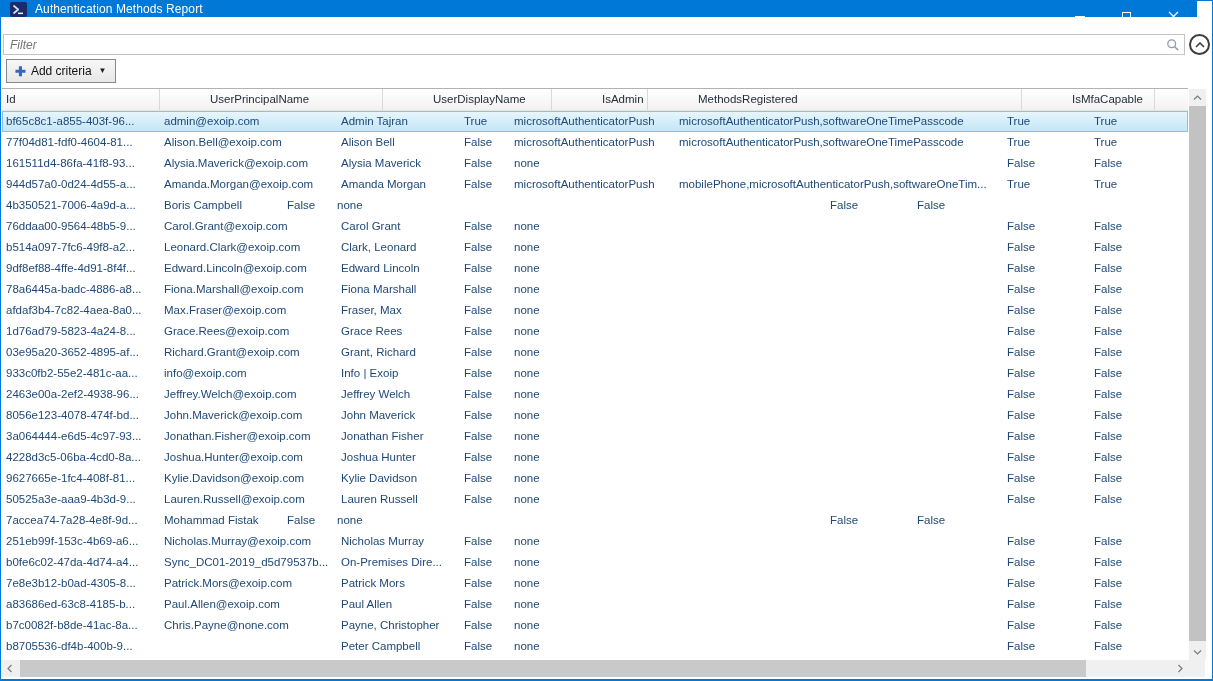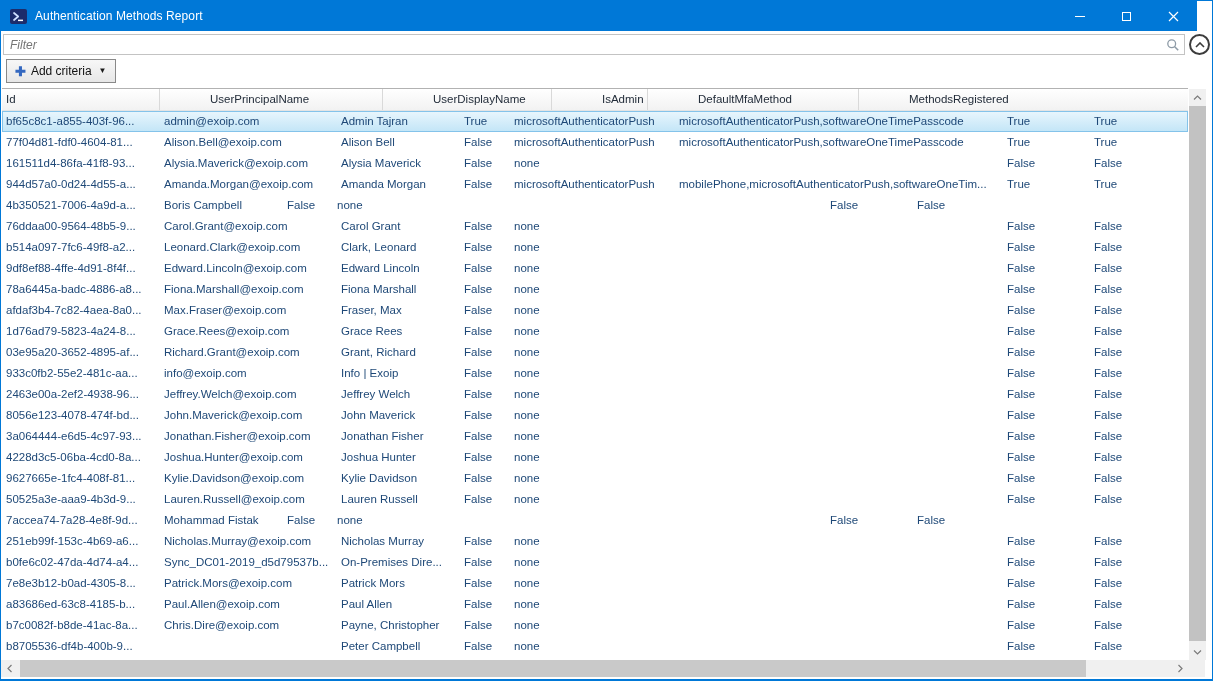--- a/index.html
+++ b/index.html
@@ -2,21 +2,21 @@
 <html><head>
 <meta charset="utf-8">
 <style>
   html,body{margin:0;padding:0;background:#e8e8e8;}
   .window{
     position:relative;width:1213px;height:681px;box-sizing:border-box;
     background:#fff;border:1px solid #0078d7;border-bottom-width:2px;
     font-family:"Liberation Sans",sans-serif;overflow:hidden;
   }
   
-  .titlebar{position:absolute;top:0;left:0;right:15px;height:30px;background:#0078d7;
+  .titlebar{position:absolute;top:0;left:0;right:15px;height:16px;background:#0078d7;
     display:flex;align-items:center;color:#fff;}
   .app-icon{margin-left:9px;display:flex;align-items:center;}
   .title{margin-left:8px;font-size:12px;letter-spacing:.1px;}
   .controls{margin-left:auto;display:flex;height:100%;}
   .wbtn{width:47px;height:31px;display:flex;align-items:center;justify-content:center;cursor:default;}
   .min-glyph{width:10px;height:1px;background:#fff;}
   .max-glyph{width:9px;height:9px;border:1px solid #fff;box-sizing:border-box;}
   
   .filterrow{position:absolute;top:31px;left:0;right:0;height:24px;display:flex;
     align-items:center;padding:1px 2px 0 2px;box-sizing:border-box;background:#fff;}
@@ -117,21 +117,20 @@
       <span class="caret">▼</span>
     </button>
   </div>
 
   <div class="grid">
     <div class="ghead" id="grid-header">
         <div class="hcell" style="width: 158px;">Id</div>
         <div class="hcell" style="width: 177px;">UserPrincipalName</div>
         <div class="hcell" style="width: 123px;">UserDisplayName</div>
         <div class="hcell" style="width: 50px;">IsAdmin</div>
-        <div class="hcell" style="width: 165px;">DefaultMfaMethod</div>
         <div class="hcell" style="width: 328px;">MethodsRegistered</div>
         <div class="hcell" style="width: 87px;">IsMfaCapable</div>
         <div class="hcell" style="width: 98px;">IsMfaRegistered</div>
       </div>
     <div class="gbody" id="grid-body">
         <div class="grow selected">
           <div class="gcell" style="width: 158px;">bf65c8c1-a855-403f-96...</div>
           <div class="gcell" style="width: 177px;">admin@exoip.com</div>
           <div class="gcell" style="width: 123px;">Admin Tajran</div>
           <div class="gcell" style="width: 50px;">True</div>
@@ -363,21 +362,21 @@
           <div class="gcell" style="width: 177px;">Paul.Allen@exoip.com</div>
           <div class="gcell" style="width: 123px;">Paul Allen</div>
           <div class="gcell" style="width: 50px;">False</div>
           <div class="gcell" style="width: 165px;">none</div>
           <div class="gcell" style="width: 328px;"></div>
           <div class="gcell" style="width: 87px;">False</div>
           <div class="gcell" style="width: 98px;">False</div>
         </div>
         <div class="grow">
           <div class="gcell" style="width: 158px;">b7c0082f-b8de-41ac-8a...</div>
-          <div class="gcell" style="width: 177px;">Chris.Dire@exoip.com</div>
+          <div class="gcell" style="width: 177px;">Chris.Payne@none.com</div>
           <div class="gcell" style="width: 123px;">Payne, Christopher</div>
           <div class="gcell" style="width: 50px;">False</div>
           <div class="gcell" style="width: 165px;">none</div>
           <div class="gcell" style="width: 328px;"></div>
           <div class="gcell" style="width: 87px;">False</div>
           <div class="gcell" style="width: 98px;">False</div>
         </div>
         <div class="grow">
           <div class="gcell" style="width: 158px;">b8705536-df4b-400b-9...</div>
           <div class="gcell" style="width: 177px; margin-top: 20px;">Peter.Campbell@exoip.com</div>

